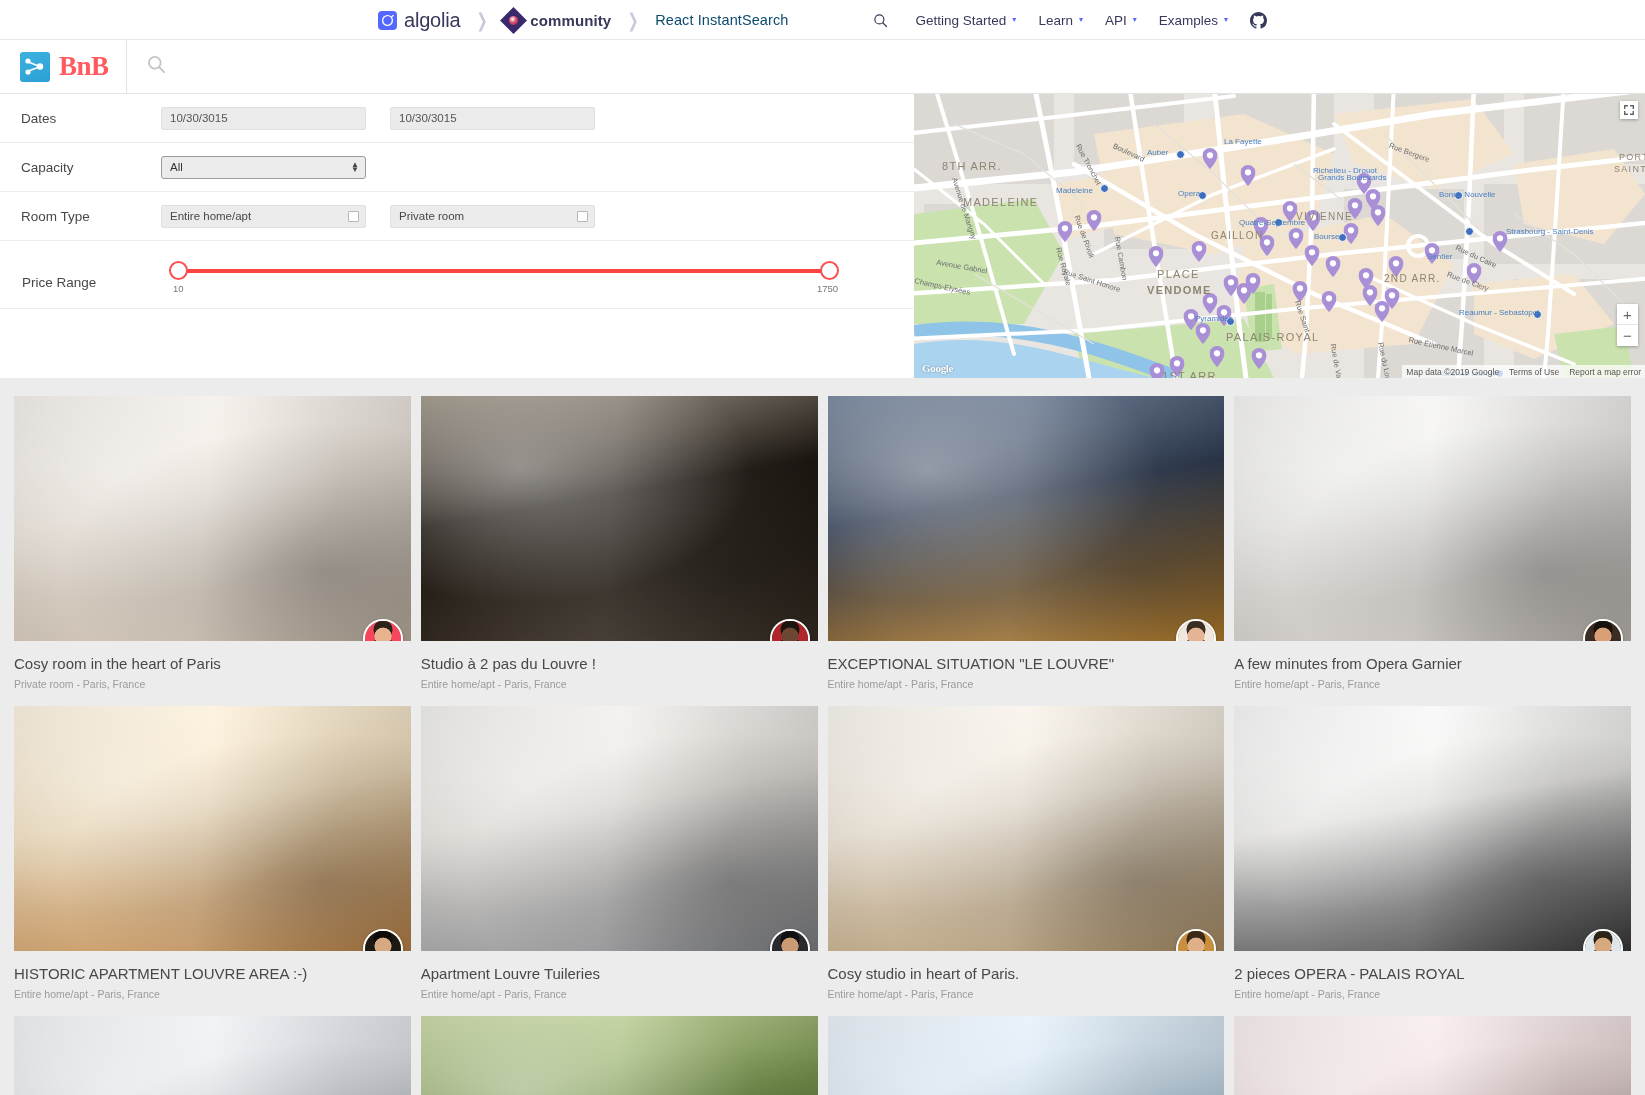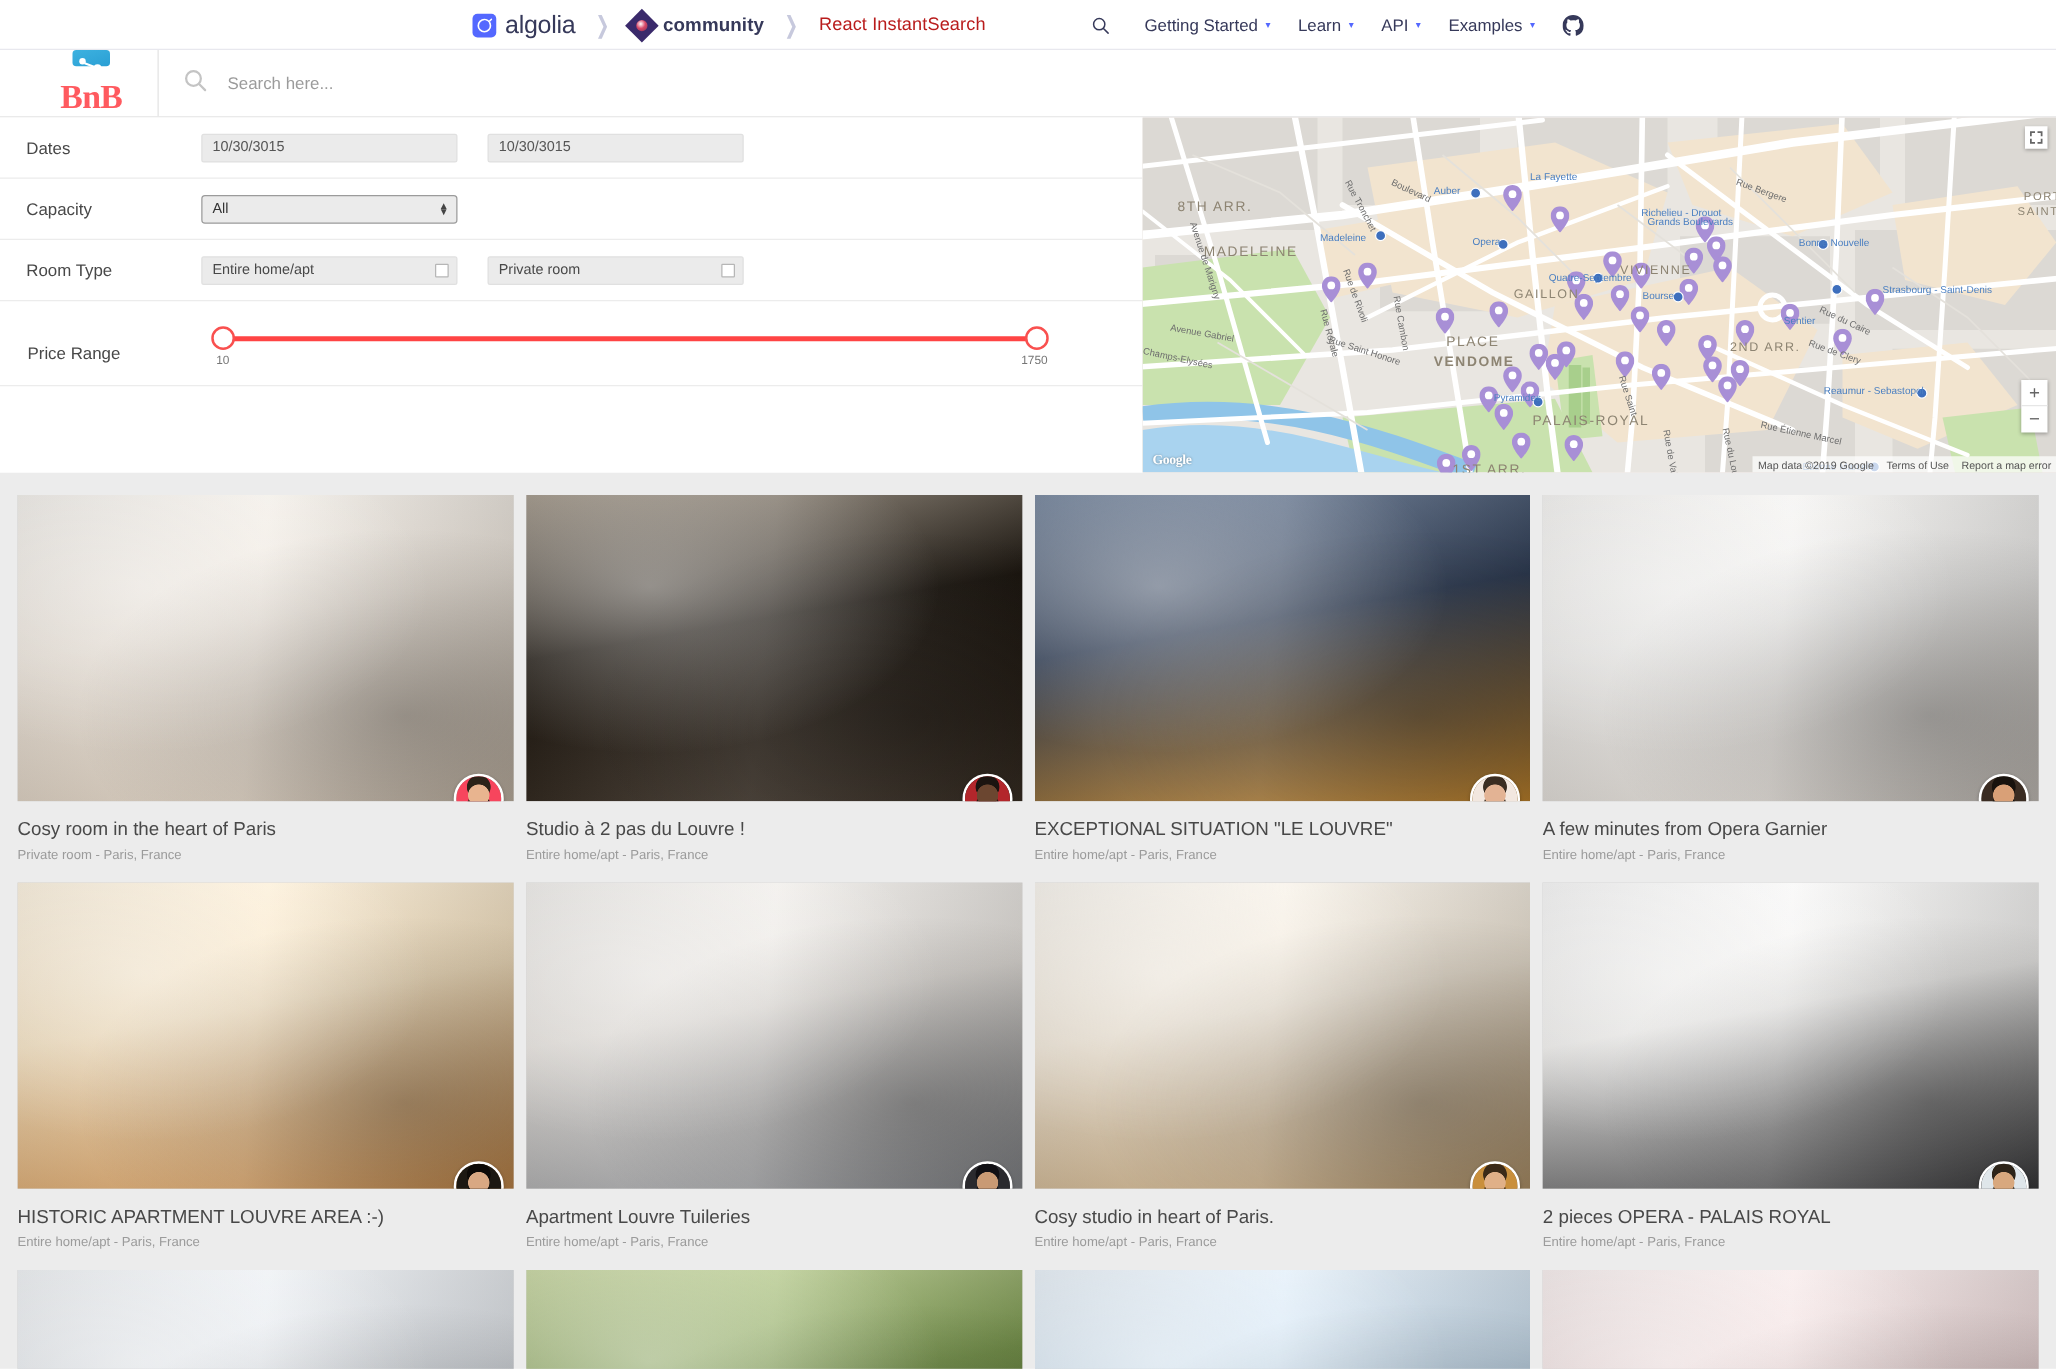--- a/index.html
+++ b/index.html
@@ -35,21 +35,21 @@
   .comm-mark{
     width:19px;height:19px;background:#3a2a6b;transform:rotate(45deg);
     display:flex;align-items:center;justify-content:center;margin-right:7px;
   }
   .comm-mark i{
     width:9px;height:9px;border-radius:50%;
     background:radial-gradient(circle at 40% 35%, #ffffff 0%, #d94a6a 45%, #7c2d52 100%);
     transform:rotate(-45deg); display:block;
   }
   .comm-word{ font-size:15px;color:#36395a;font-weight:700;}
-  .ris-word{ font-size:14.5px; color:#b91c1c; }
+  .ris-word{ font-size:14.5px; color:#0c4a6e; }
 
   .docnav-right{
     position:absolute; right:378px; top:0; height:40px;
     display:flex; align-items:center; gap:0;
   }
   .nav-search{ margin-right:28px; display:flex; align-items:center; cursor:pointer;}
   .nav-item{
     font-size:13.5px; color:#36395a; margin-right:22px;
     display:flex; align-items:center; gap:6px; cursor:pointer; white-space:nowrap;
   }
@@ -57,21 +57,21 @@
   .gh{ cursor:pointer; display:flex; align-items:center;}
 
   
   .appwrap{ width:100%; }
   .apphead{
     height:54px; display:flex; align-items:stretch;
     background:#fff; border-bottom:1px solid #e3e3e3;
   }
   .brand{
     width:127px; display:flex; align-items:center; gap:9px;
-    padding-left:20px; border-right:1px solid #e3e3e3;flex-direction:column;
+    padding-left:20px; border-right:1px solid #e3e3e3;
   }
   .brand-mark{
     width:30px;height:30px;border-radius:3px;
     background:linear-gradient(160deg,#3db2e0 0%,#2a9fd4 100%);
     position:relative;
   }
   .brand-mark svg{position:absolute;left:3px;top:3px;}
   .brand-name{ font-family:"Liberation Serif", serif; font-size:27px; color:#ff5a5f; font-weight:700; letter-spacing:-.5px;}
   .searchbar{ flex:1; display:flex; align-items:center; padding-left:20px; gap:14px;}
   .searchbar input{
@@ -260,21 +260,20 @@
       </span>
       <span class="brand-name">BnB</span>
     </div>
     <div class="searchbar">
       <span>
         <svg width="19" height="19" viewBox="0 0 20 20">
             <circle cx="8.2" cy="8.2" r="6.2" fill="none" stroke="#c4c4c4" stroke-width="1.9"></circle>
             <line x1="12.9" y1="12.9" x2="18" y2="18" stroke="#c4c4c4" stroke-width="1.9" stroke-linecap="round"></line>
           </svg>
       </span>
-      <input type="text" placeholder="Search here..." style="">
     </div>
   </div>
 
   <div class="split">
 
     <div class="filters">
 
       <div class="frow">
         <div class="flabel">Dates</div>
         <div class="fcontrol">

